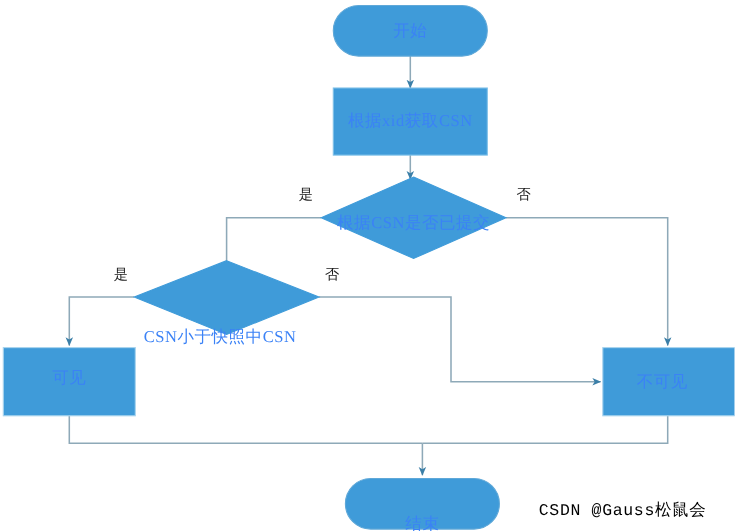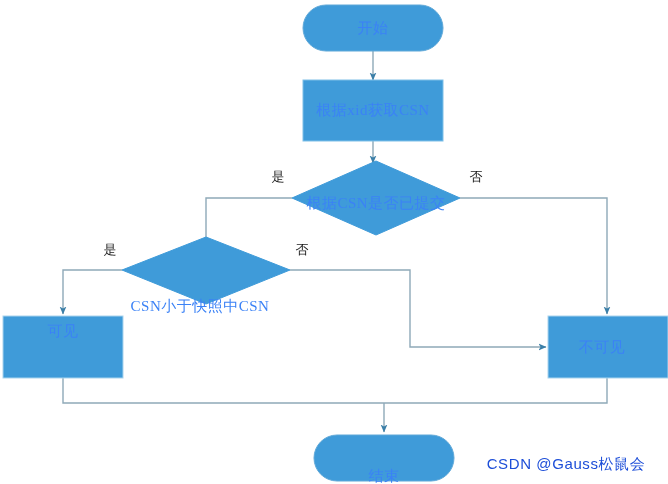--- a/index.html
+++ b/index.html
@@ -38,22 +38,22 @@
   .edge-label {
     position: absolute;
     color: #1a1a1a;
     font-family: "Liberation Serif", "DejaVu Serif", serif;
     font-size: 13px;
     white-space: nowrap;
     transform: translate(-50%, -50%);
   }
   .watermark {
     position: absolute;
-    color: #1d4ed8;
-    font-family: Liberation Sans, sans-serif;
+    color: #000000;
+    font-family: Liberation Mono, monospace;
     font-size: 15px;
     letter-spacing: 0.6px;
     white-space: nowrap;
     transform: translate(-50%, -50%);
   }
 </style>
 </head>
 <body>
 
 <div id="canvas">
@@ -106,21 +106,21 @@
   </svg>
 
   <div class="node-label" style="left:373px; top:28px;">开始</div>
 
   <div class="node-label" style="left:373px; top:110px;">根据xid获取CSN</div>
 
   <div class="node-label" style="left:376px; top:203px;">根据CSN是否已提交</div>
 
   <div class="node-label" style="left:200px; top:270px;margin-top:36px;">CSN小于快照中CSN</div>
 
-  <div class="node-label" style="left:63px; top:331px;">可见</div>
+  <div class="node-label" style="left:63px; top:344px;">可见</div>
 
   <div class="node-label" style="left:602px; top:347px;">不可见</div>
 
   <div class="node-label" style="left:384px; top:476px;">结束</div>
 
   <div class="edge-label" style="left:278px; top:177px;">是</div>
 
   <div class="edge-label" style="left:476px; top:177px;">否</div>
 
   <div class="edge-label" style="left:110px; top:250px;">是</div>

